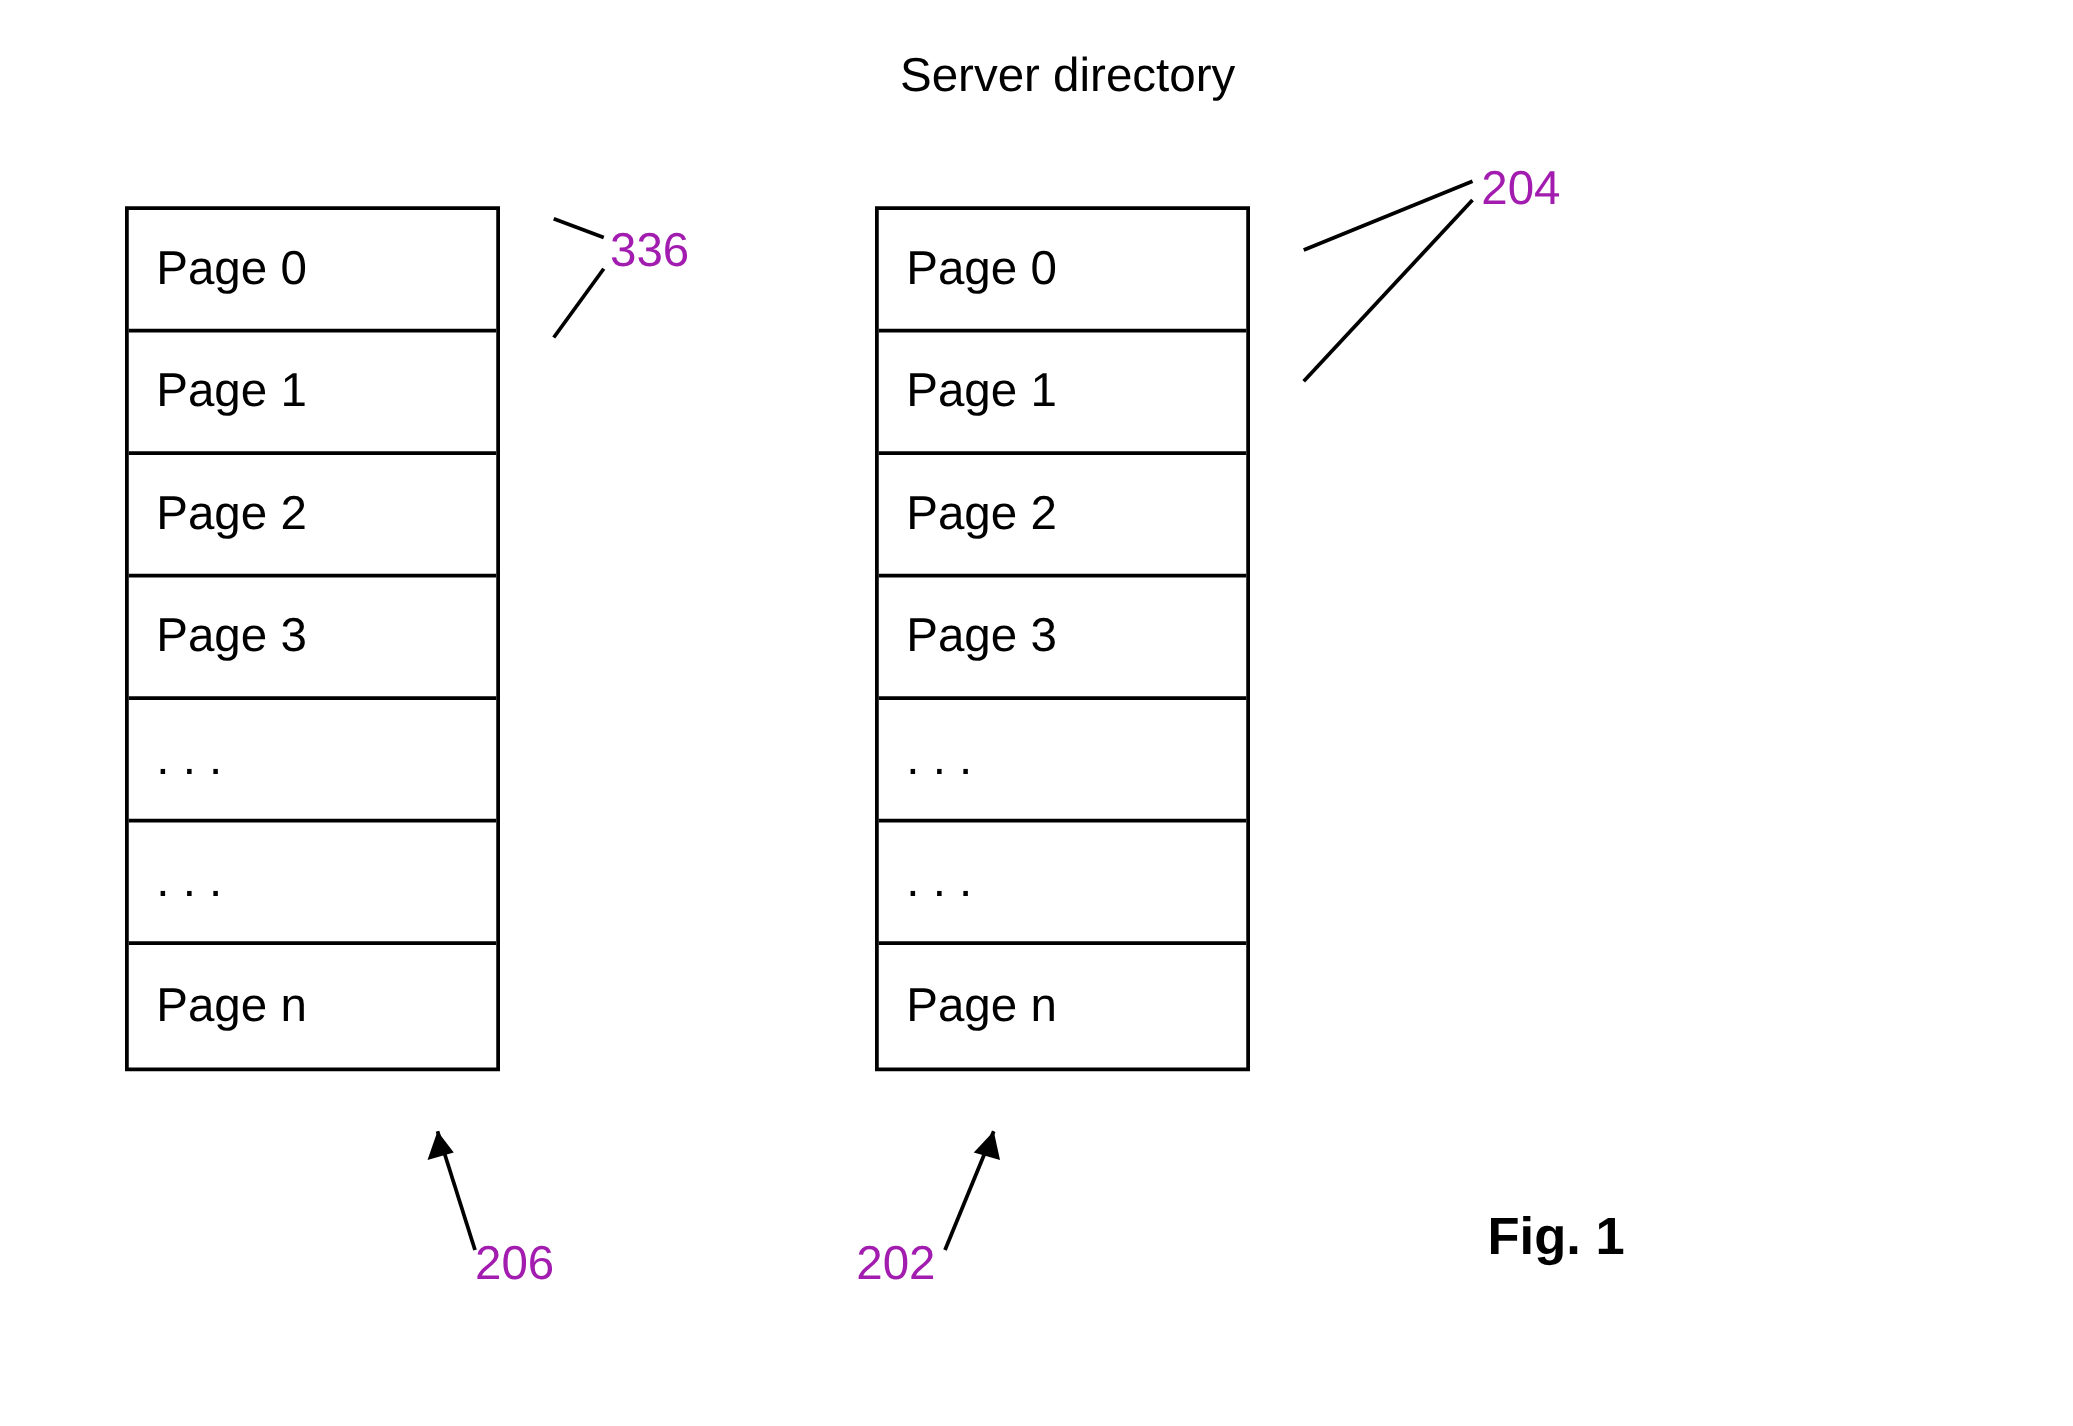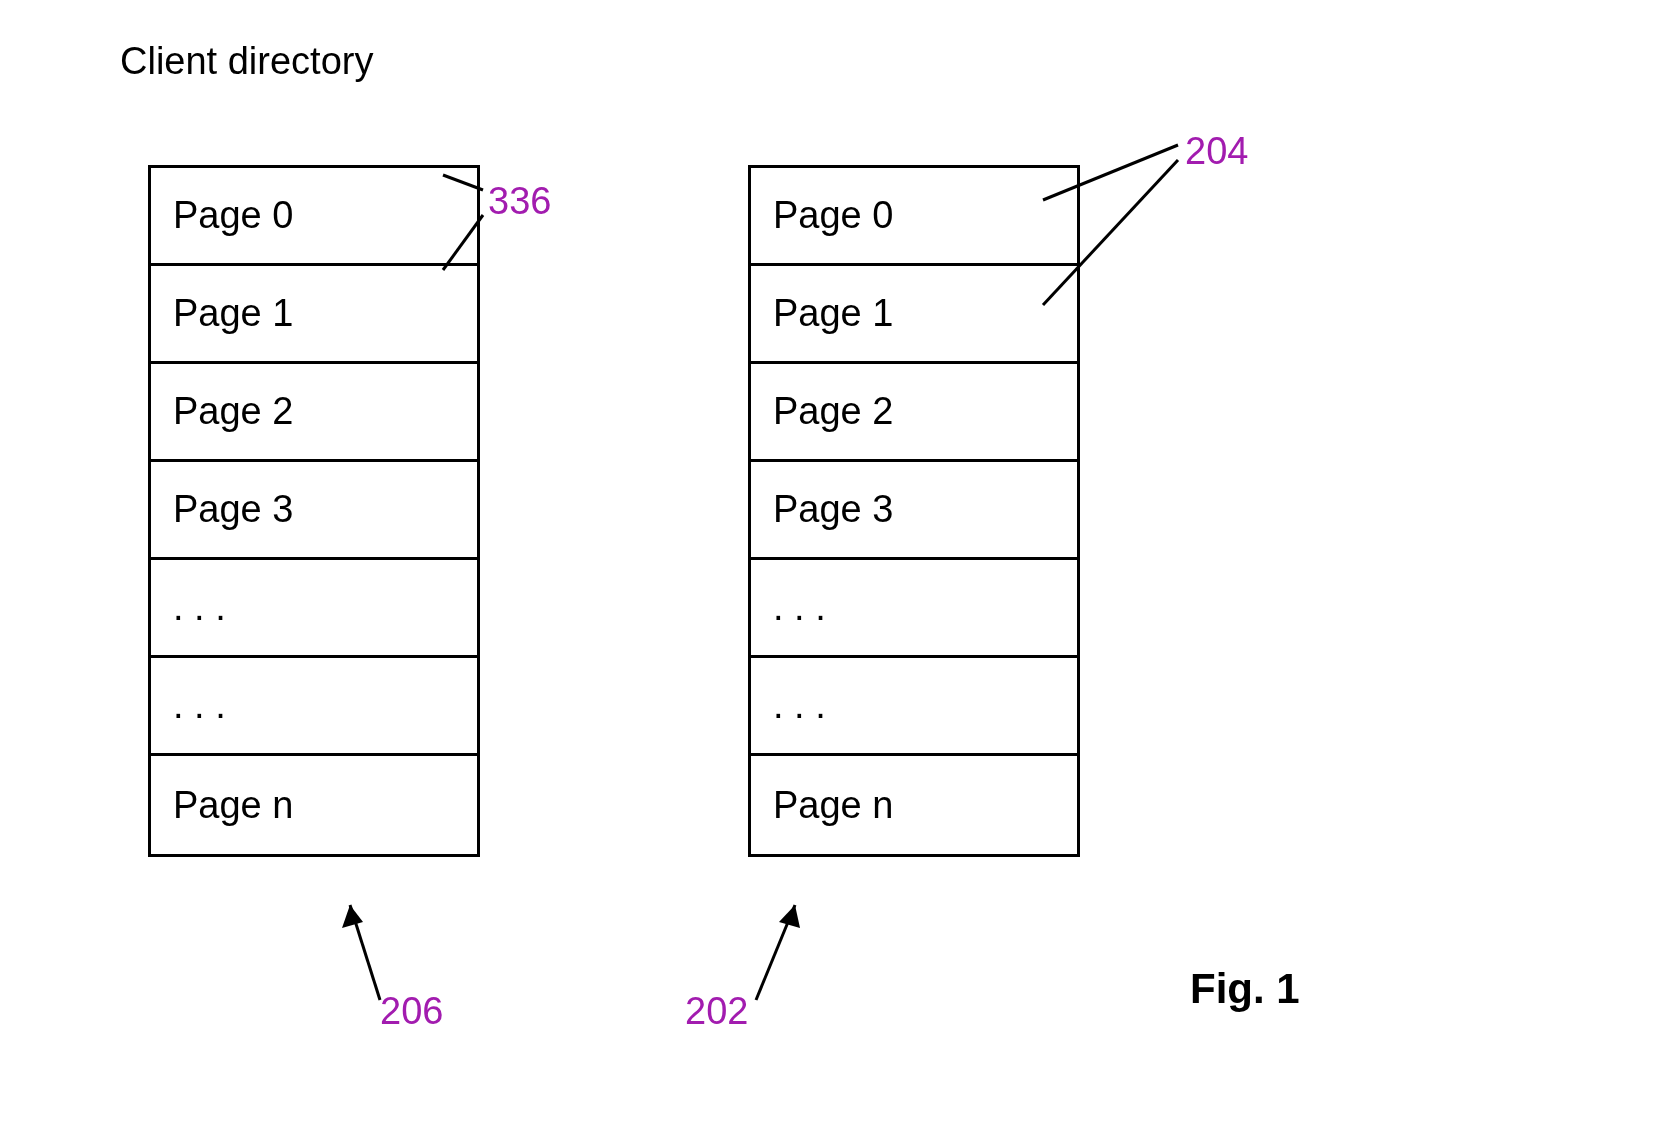--- a/index.html
+++ b/index.html
@@ -19,22 +19,21 @@
       position: absolute;
       font-size: 38px;
       color: #000;
     }
     .title-client { left: 120px; top: 40px; }
     .title-server { left: 720px; top: 40px; }
 
     .directory {
       position: absolute;
       border: 3px solid #000;
-      width: 332px;
-      margin-left: 48px;
+      width: 300px;
     }
     .dir-client { left: 100px; top: 165px; }
     .dir-server { left: 700px; top: 165px; }
 
     .page-row {
       border-bottom: 3px solid #000;
       height: 98px;
       display: flex;
       align-items: center;
       padding-left: 22px;
@@ -59,21 +58,21 @@
       left: 0;
       top: 0;
       pointer-events: none;
     }
   </style>
 </head>
 <body>
 
 <div class="diagram">
 
-  <div class="title title-client">Client directory</div>
+  <div class="title title-server">Server directory</div>
 
   <div class="directory dir-client">
     <div class="page-row">Page 0</div>
     <div class="page-row">Page 1</div>
     <div class="page-row">Page 2</div>
     <div class="page-row">Page 3</div>
     <div class="page-row">.  .  .</div>
     <div class="page-row">.  .  .</div>
     <div class="page-row">Page n</div>
   </div>

